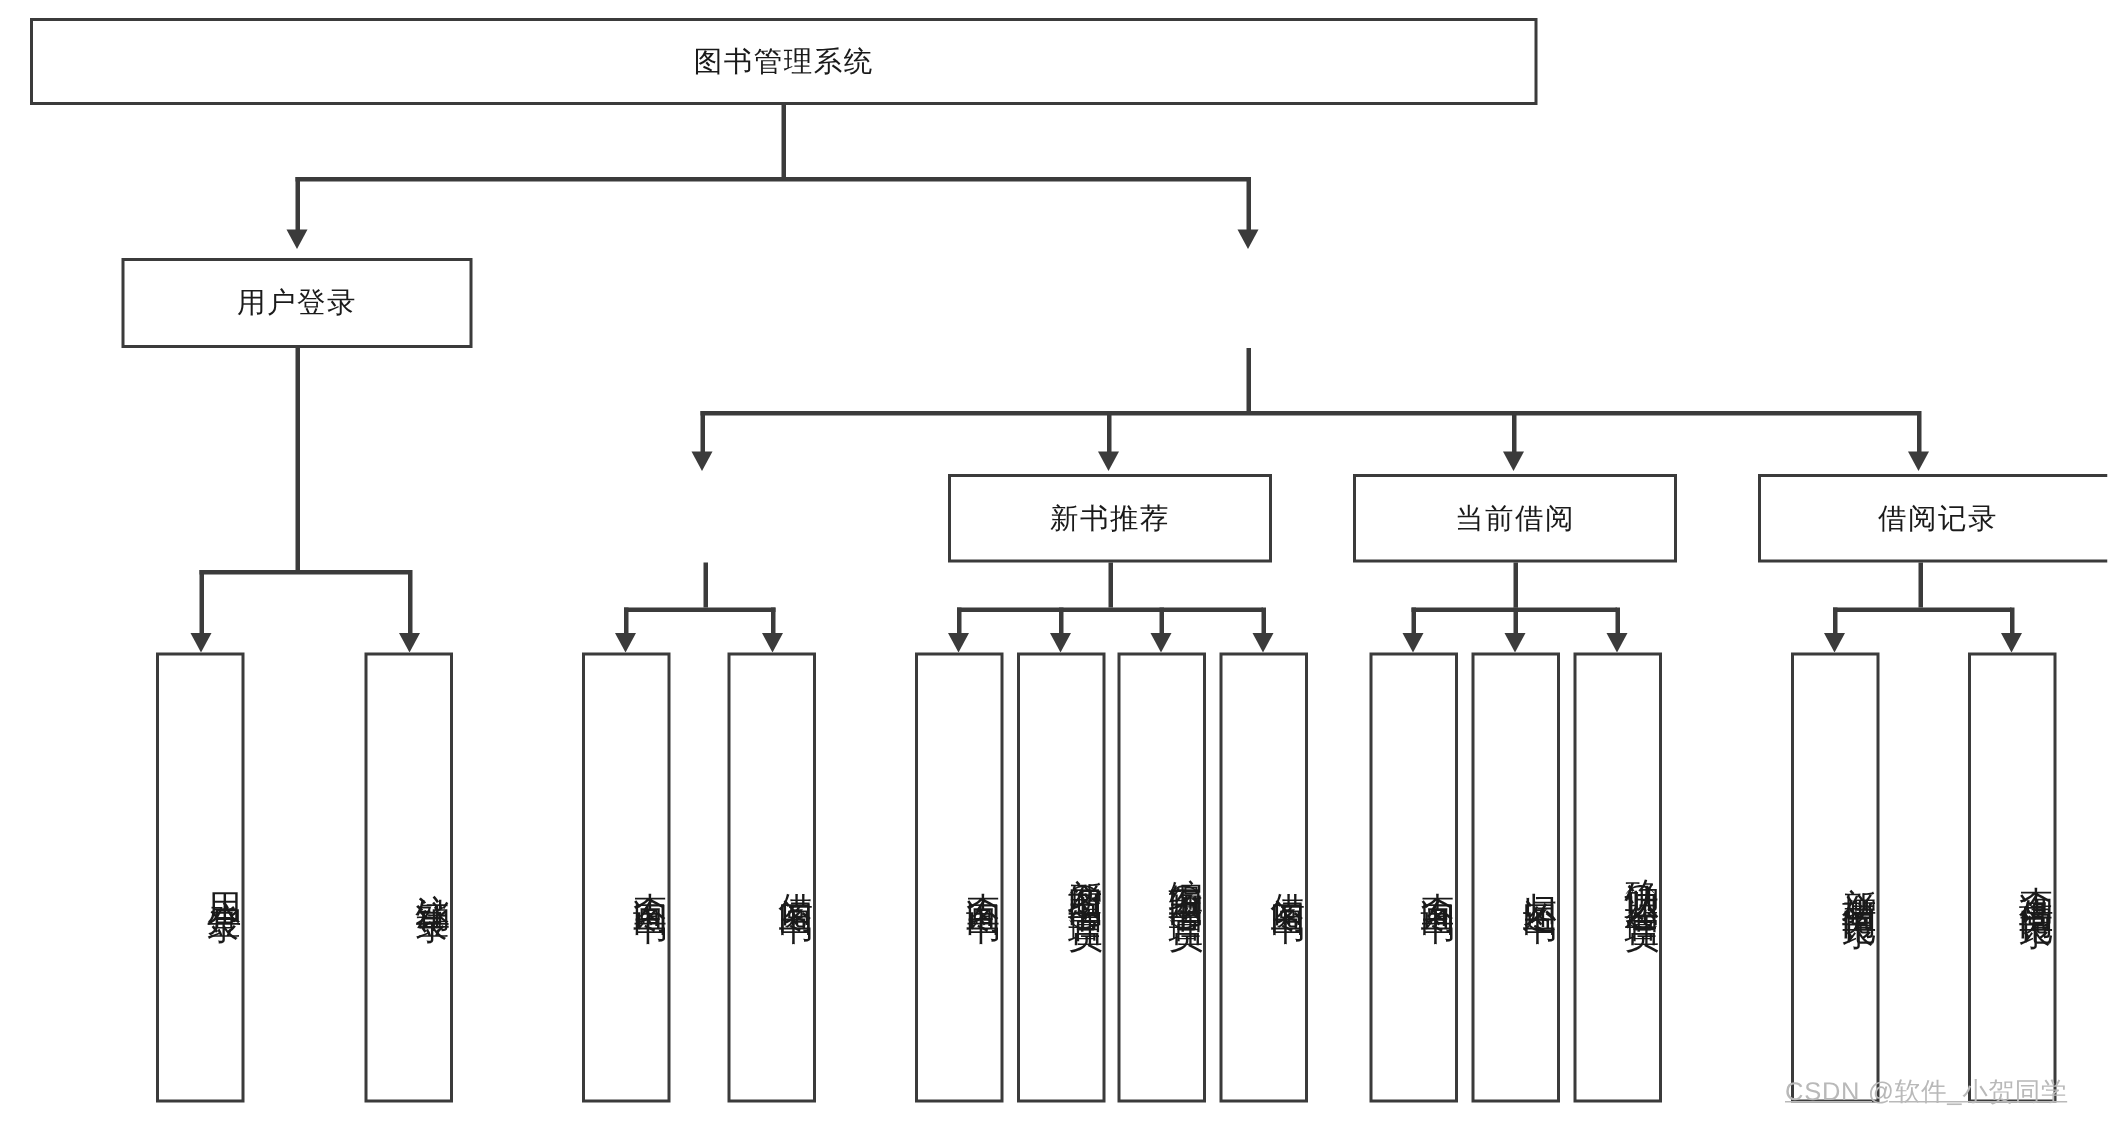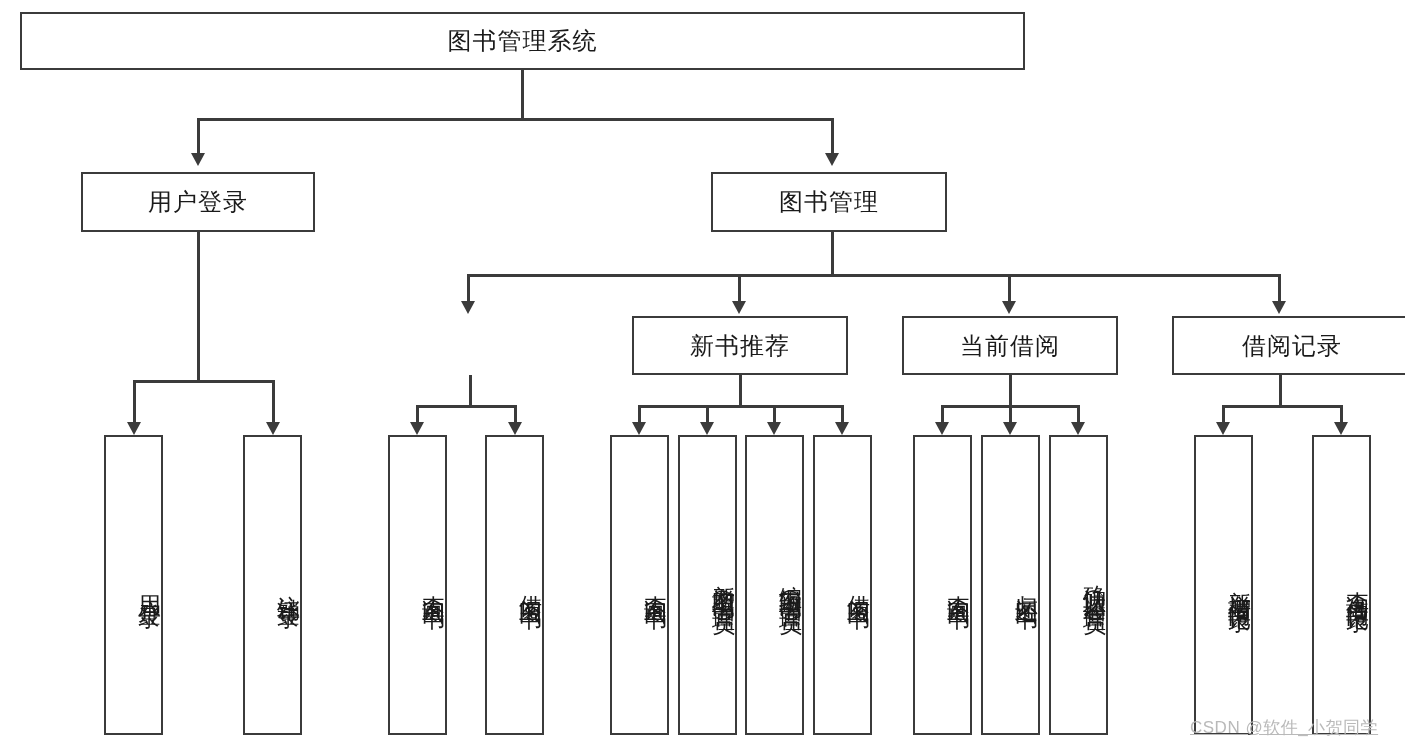--- a/index.html
+++ b/index.html
@@ -22,21 +22,21 @@
     box-sizing: border-box;
     border: 2px solid #3b3b3b;
     background: #ffffff;
     display: flex;
     align-items: center;
     justify-content: center;
     color: #1a1a1a;
     text-align: center;
   }
   .node.horiz {
-    font-size: 24px;
+    font-size: 19px;
     letter-spacing: 1px;
   }
   .node.vert {
     writing-mode: vertical-rl;
     text-orientation: upright;
     font-size: 23px;
     letter-spacing: 4px;
     line-height: 1;
     padding: 6px 0;
     align-items: flex-start;
@@ -83,23 +83,20 @@
   <div class="edge v" style="left:197px; top:118px; height:38px;"></div>
   <div class="arrow" style="left:191px; top:153px;"></div>
 
   <div class="edge v" style="left:831px; top:118px; height:38px;"></div>
   <div class="arrow" style="left:825px; top:153px;"></div>
 
   <div class="node horiz" style="left:81px; top:172px; width:234px; height:60px;">
     <span>用户登录</span>
   </div>
 
-  <div class="node horiz" style="left:711px; top:172px; width:236px; height:60px;">
-    <span>图书管理</span>
-  </div>
 
   <div class="edge v" style="left:197px; top:232px; height:148px;"></div>
   <div class="edge h" style="left:133px; top:380px; width:139px;"></div>
   <div class="edge v" style="left:133px; top:380px; height:45px;"></div>
   <div class="arrow" style="left:127px; top:422px;"></div>
   <div class="edge v" style="left:272px; top:380px; height:45px;"></div>
   <div class="arrow" style="left:266px; top:422px;"></div>
 
   <div class="edge v" style="left:831px; top:232px; height:42px;"></div>
   <div class="edge h" style="left:467px; top:274px; width:813px;"></div>

